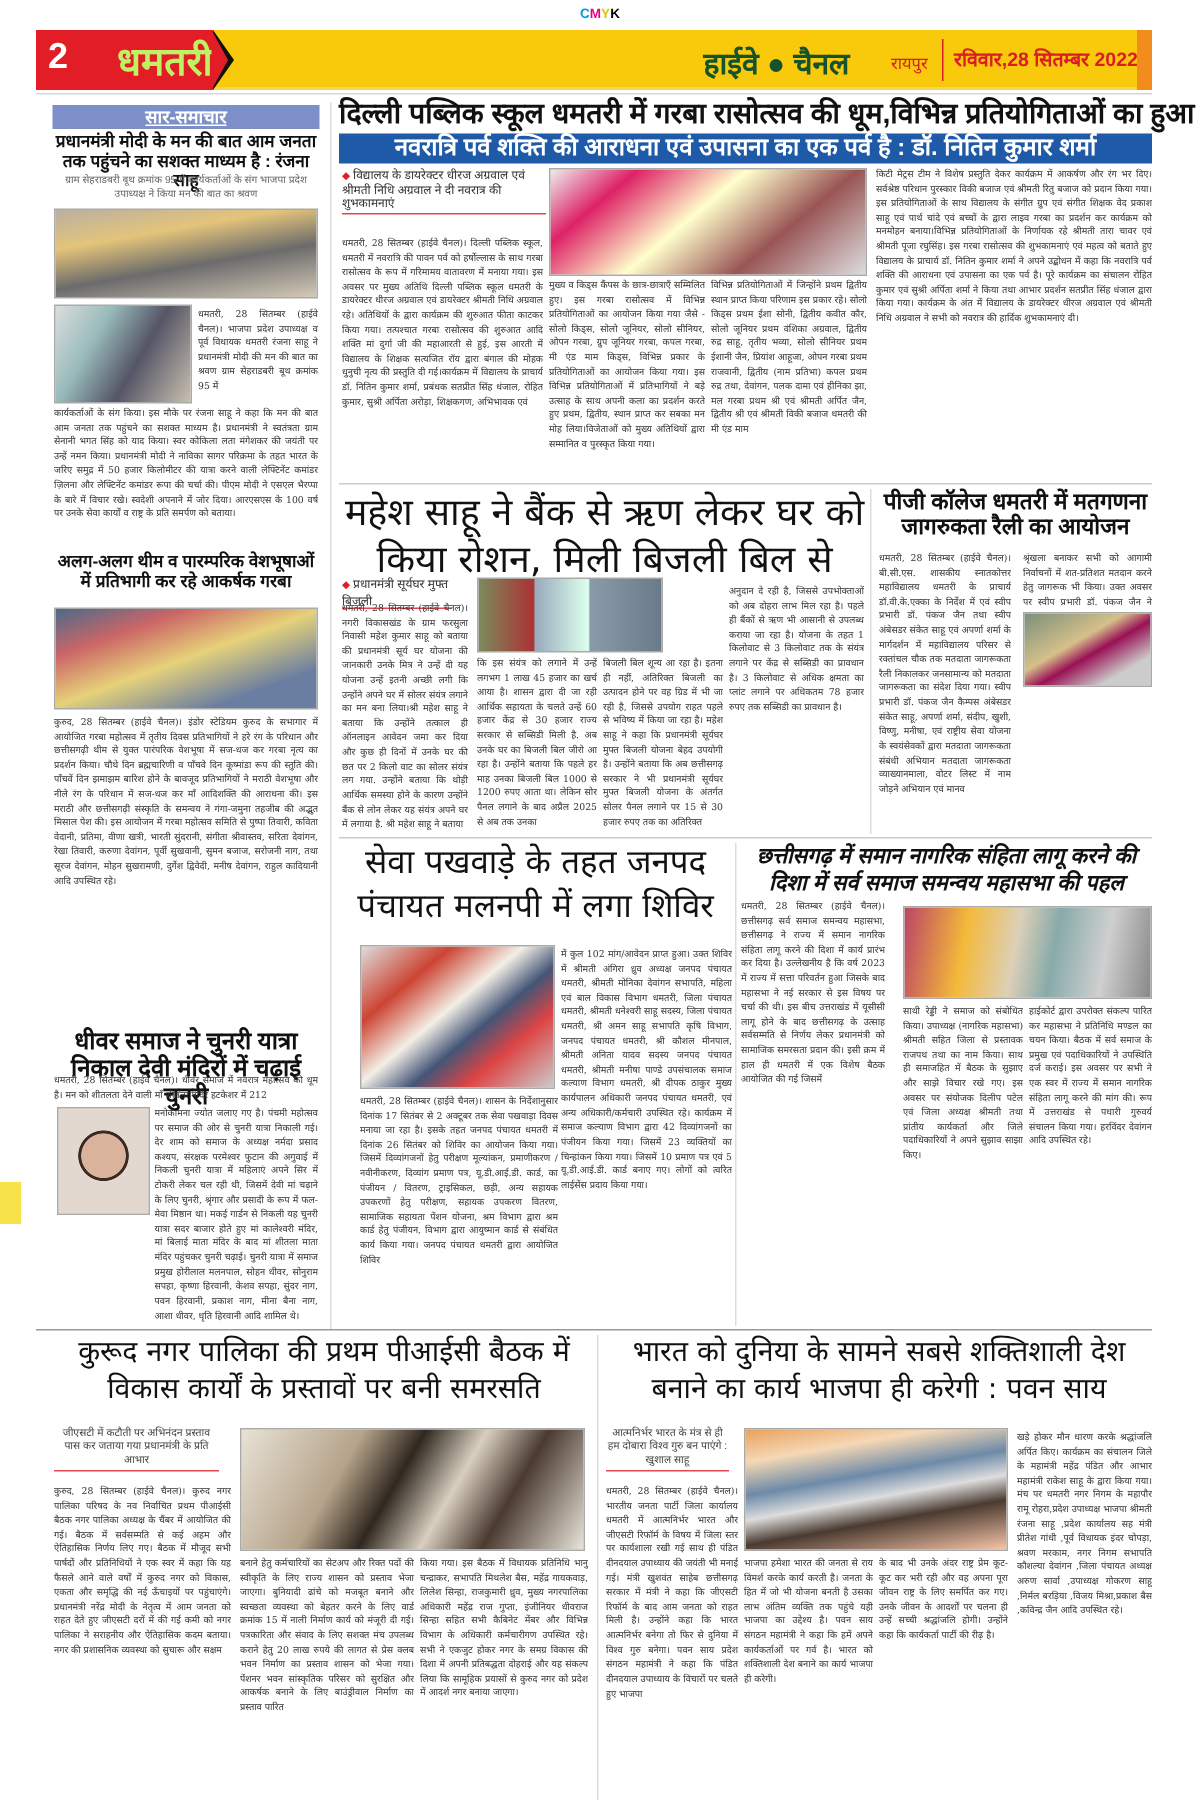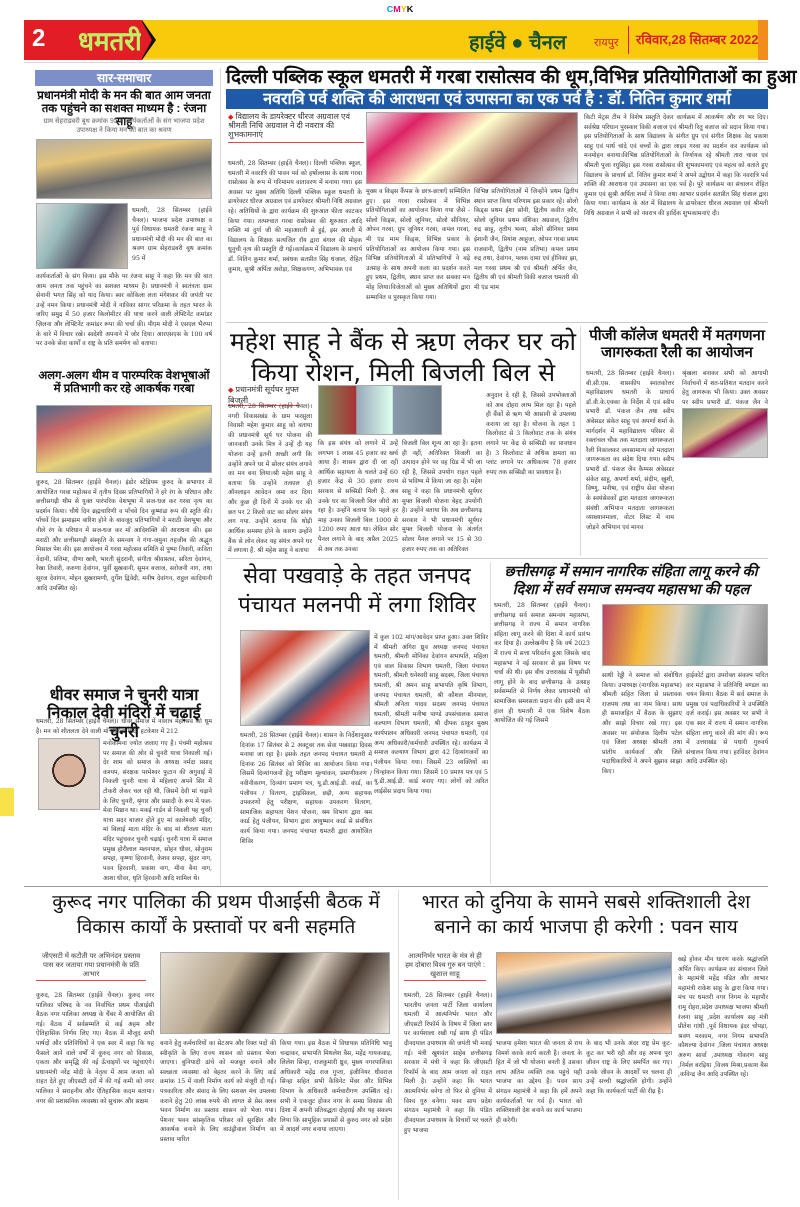--- a/index.html
+++ b/index.html
@@ -20,21 +20,21 @@
   .mast-red::before { content:""; position:absolute; right:-10px; top:0; z-index:2; border-left:11px solid #e21d26; border-top:20px solid transparent; border-bottom:20px solid transparent; }
   .page-num { left: 8px; top: 4px; font: bold 24px "Liberation Sans", sans-serif; color: #fff; }
   .section-name { left: 54px; top: 2px; font: bold 26px "Liberation Sans", sans-serif; color: #bef264; }
   .brand { left: 445px; top: 8px; font: bold 20px "Liberation Sans", sans-serif; color: #14532d; }
   .brand-city { left: 570px; top: 14px; font: 11px "Liberation Sans", sans-serif; color: #d91e26; }
   .brand-div { left: 604px; top: 6px; width: 1px; height: 28px; background: #d91e26; }
   .date { left: 612px; top: 10px; font: bold 13px "Liberation Sans", sans-serif; color: #d91e26; }
   .mast-orange { right: 0; top: 0; width: 10px; height: 40px; background: #f28c1d; }
 
   .rule-top { left: 24px; top: 62px; width: 744px; height: 1px; background: #d8d8d8; }
-  .sar-bar { left: 35px; top: 70px; width: 178px; height: 16px; background: #7d8fc9; color:#fff; text-align:center; font: bold 12px "Liberation Sans", sans-serif; line-height:16px; }
+  .sar-bar { left: 35px; top: 70px; width: 178px; height: 16px; background: #7d8fc9; color:#fff; text-align:center; font: bold 12px "Liberation Sans", sans-serif; line-height:16px;text-decoration:underline; }
   .hd { font-family: "Liberation Sans", sans-serif; font-weight: bold; color: #111; text-align: center; line-height: 1.15; }
   .sub { font-family: "Liberation Sans", sans-serif; color: #666; text-align: center; line-height: 1.3; }
   .body { font-size: 6.2px; line-height: 1.55; color: #333; text-align: justify; }
   .photo { background: linear-gradient(135deg, #8d7a65, #c7a986 40%, #7b6b5c 70%, #b29a82); border: 1px solid #aaa; }
   .photo.p2 { background: linear-gradient(160deg, #4b6a8a, #c66 25%, #e6d27a 50%, #6a7ea1 80%); }
   .photo.p3 { background: linear-gradient(120deg, #ddd 0%, #9bb 30%, #556 60%, #c9c0b0 100%); }
   .photo.p4 { background: linear-gradient(140deg, #eee, #d26 20%, #ffc 45%, #955 70%, #ddd); }
   .photo.p5 { background: linear-gradient(170deg, #b9b0a2, #e4c47a 30%, #6b6b6b 60%, #d5c9b8); }
   .photo.p6 { background: radial-gradient(circle at 50% 45%, #d9b39b 0 30%, #3b2a24 31% 34%, #e3d8cf 35%); }
   .photo.p7 { background: linear-gradient(150deg, #7a8f7c, #d6c08a 40%, #915 55%, #ccc 80%); }
@@ -121,21 +121,21 @@
 <div class="abs vline" style="left:490px;top:562px;height:322px;"></div>
 
 <div class="abs hd" style="left:494px;top:562px;width:274px;font-size:14.5px;line-height:1.25;font-style:italic;">छत्तीसगढ़ में समान नागरिक संहिता लागू करने की दिशा में सर्व समाज समन्वय महासभा की पहल</div>
 <div class="abs body" style="left: 494px; top: 600px; width: 96px; overflow: hidden;">धमतरी, 28 सितम्बर (हाईवे चैनल)। छत्तीसगढ़ सर्व समाज समन्वय महासभा, छत्तीसगढ़ ने राज्य में समान नागरिक संहिता लागू करने की दिशा में कार्य प्रारंभ कर दिया है। उल्लेखनीय है कि वर्ष 2023 में राज्य में सत्ता परिवर्तन हुआ जिसके बाद महासभा ने नई सरकार से इस विषय पर चर्चा की थी। इस बीच उत्तराखंड में यूसीसी लागू होने के बाद छत्तीसगढ़ के उत्साह सर्वसम्मति से निर्णय लेकर प्रधानमंत्री को सामाजिक समरसता प्रदान की। इसी क्रम में हाल ही धमतरी में एक विशेष बैठक आयोजित की गई जिसमें</div>
 <div class="abs photo p7" style="left:602px;top:604px;width:166px;height:62px;background:linear-gradient(100deg,#b46,#f4b93a 25%,#dcd0b8 45%,#8aa 60%,#cfcfcf 80%,#888);"></div>
 <div class="abs body" style="left: 602px; top: 670px; width: 80px; overflow: hidden;">साथी रेड्डी ने समाज को संबोधित किया। उपाध्यक्ष (नागरिक महासभा) श्रीमती सहित जिला से प्रस्तावक राजपथ तथा का नाम किया। साथ ही समाजहित में बैठक के सुझाए और साझे विचार रखे गए। इस अवसर पर संयोजक दिलीप पटेल एवं जिला अध्यक्ष श्रीमती तथा प्रांतीय कार्यकर्ता और जिले पदाधिकारियों ने अपने सुझाव साझा किए।</div>
 <div class="abs body" style="left: 686px; top: 670px; width: 82px; overflow: hidden;">हाईकोर्ट द्वारा उपरोक्त संकल्प पारित कर महासभा ने प्रतिनिधि मण्डल का चयन किया। बैठक में सर्व समाज के प्रमुख एवं पदाधिकारियों ने उपस्थिति दर्ज कराई। इस अवसर पर सभी ने एक स्वर में राज्य में समान नागरिक संहिता लागू करने की मांग की। रूप में उत्तराखंड से पधारी गुरुवर्य संचालन किया गया। हरविंदर देवांगन आदि उपस्थित रहे।</div>
 
 <div class="abs hline" style="left:24px;top:886px;width:744px;background:#999;"></div>
 
-<div class="abs hd" style="left:36px;top:889px;width:360px;font-family:'DejaVu Sans',sans-serif;font-weight:normal;font-size:19px;line-height:1.3;">कुरूद नगर पालिका की प्रथम पीआईसी बैठक में विकास कार्यों के प्रस्तावों पर बनी सहमति</div>
+<div class="abs hd" style="left:36px;top:889px;width:360px;font-family:'DejaVu Sans',sans-serif;font-weight:normal;font-size:19px;line-height:1.3;">कुरूद नगर पालिका की प्रथम पीआईसी बैठक में विकास कार्यों के प्रस्तावों पर बनी समरसति</div>
 <div class="abs sub red-underline" style="left:36px;top:951px;width:110px;font-size:7px;color:#444;padding-bottom:2px;">जीएसटी में कटौती पर अभिनंदन प्रस्ताव पास कर जताया गया प्रधानमंत्री के प्रति आभार</div>
 <div class="abs photo p5" style="left:160px;top:952px;width:230px;height:82px;background:linear-gradient(120deg,#e8e2d6,#b5a38a 30%,#302820 45%,#d9cfc0 60%,#4a3a30 75%,#e9e4da);"></div>
 <div class="abs body" style="left: 36px; top: 990px; width: 118px; overflow: hidden;">कुरुद, 28 सितम्बर (हाईवे चैनल)। कुरुद नगर पालिका परिषद के नव निर्वाचित प्रथम पीआईसी बैठक नगर पालिका अध्यक्ष के चैंबर में आयोजित की गई। बैठक में सर्वसम्मति से कई अहम और ऐतिहासिक निर्णय लिए गए। बैठक में मौजूद सभी पार्षदों और प्रतिनिधियों ने एक स्वर में कहा कि यह फैसले आने वाले वर्षों में कुरुद नगर को विकास, एकता और समृद्धि की नई ऊँचाइयों पर पहुंचाएंगे। प्रधानमंत्री नरेंद्र मोदी के नेतृत्व में आम जनता को राहत देते हुए जीएसटी दरों में की गई कमी को नगर पालिका ने सराहनीय और ऐतिहासिक कदम बताया। नगर की प्रशासनिक व्यवस्था को सुचारू और सक्षम</div>
 <div class="abs body" style="left: 160px; top: 1038px; width: 116px; overflow: hidden;">बनाने हेतु कर्मचारियों का सेटअप और रिक्त पदों की स्वीकृति के लिए राज्य शासन को प्रस्ताव भेजा जाएगा। बुनियादी ढांचे को मजबूत बनाने और स्वच्छता व्यवस्था को बेहतर करने के लिए वार्ड क्रमांक 15 में नाली निर्माण कार्य को मंजूरी दी गई। पत्रकारिता और संवाद के लिए सशक्त मंच उपलब्ध कराने हेतु 20 लाख रुपये की लागत से प्रेस क्लब भवन निर्माण का प्रस्ताव शासन को भेजा गया। पेंशनर भवन सांस्कृतिक परिसर को सुरक्षित और आकर्षक बनाने के लिए बाउंड्रीवाल निर्माण का प्रस्ताव पारित</div>
 <div class="abs body" style="left: 280px; top: 1038px; width: 112px; overflow: hidden;">किया गया। इस बैठक में विधायक प्रतिनिधि भानु चन्द्राकर, सभापति मिथलेश बैस, महेंद्र गायकवाड़, लिलेश सिन्हा, राजकुमारी ध्रुव, मुख्य नगरपालिका अधिकारी महेंद्र राज गुप्ता, इंजीनियर धीवराज सिन्हा सहित सभी कैबिनेट मेंबर और विभिन्न विभाग के अधिकारी कर्मचारीगण उपस्थित रहे। सभी ने एकजुट होकर नगर के समग्र विकास की दिशा में अपनी प्रतिबद्धता दोहराई और यह संकल्प लिया कि सामूहिक प्रयासों से कुरुद नगर को प्रदेश में आदर्श नगर बनाया जाएगा।</div>
 
 <div class="abs vline" style="left:398px;top:890px;height:310px;"></div>
 
 <div class="abs hd" style="left:404px;top:889px;width:364px;font-family:'DejaVu Sans',sans-serif;font-weight:normal;font-size:19px;line-height:1.3;">भारत को दुनिया के सामने सबसे शक्तिशाली देश बनाने का कार्य भाजपा ही करेगी : पवन साय</div>
 <div class="abs sub red-underline" style="left:404px;top:951px;width:82px;font-size:7px;color:#444;padding-bottom:2px;">आत्मनिर्भर भारत के मंत्र से ही हम दोबारा विश्व गुरु बन पाएंगे : खुशाल साहू</div>

